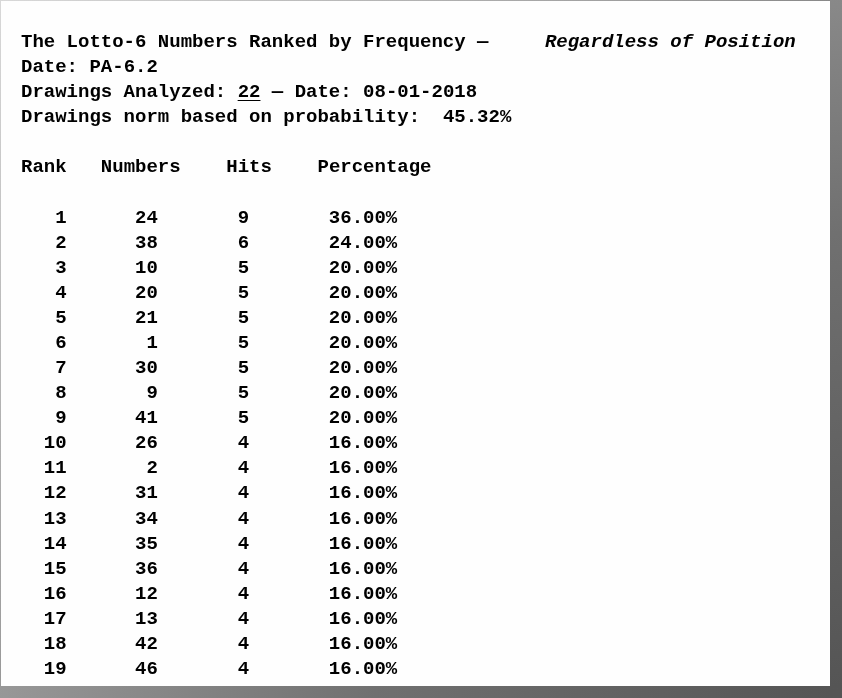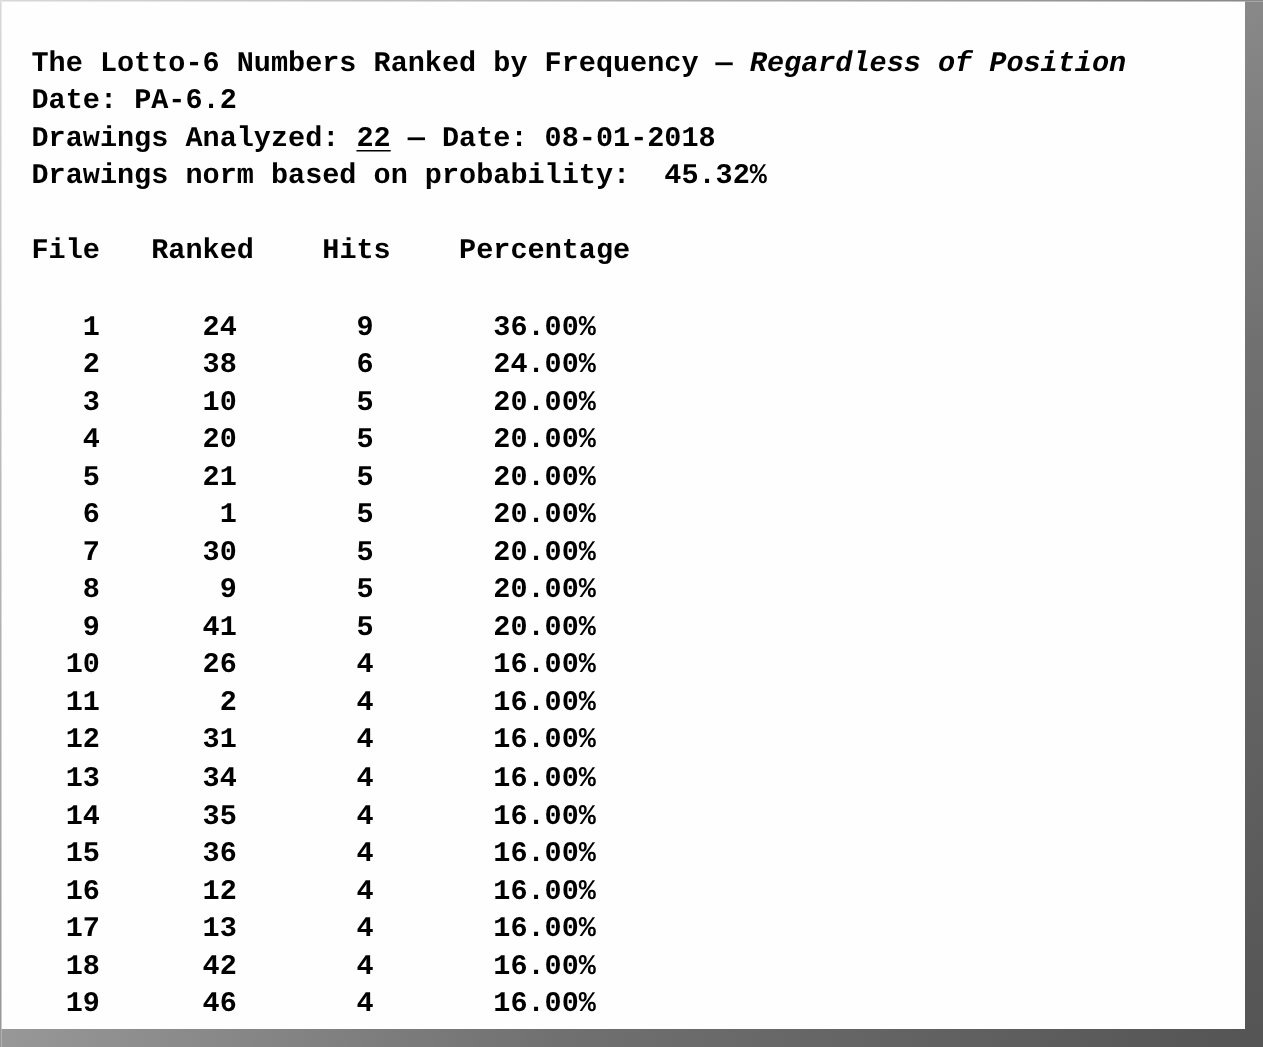--- a/index.html
+++ b/index.html
@@ -27,37 +27,38 @@
       padding: 4px 8px 0 20px;
       font-family: "Courier New", Courier, monospace;
       font-size: 19px;
       font-weight: bold;
       color: #000;
       line-height: 1.32;
       white-space: pre;
     }
     .title-italic {
       font-style: italic;
+      margin-left: 45px;
     }
     .underline {
       text-decoration: underline;
       text-underline-offset: 3px;
     }
   </style>
 </head>
 <body>
 
 <div class="frame">
   <div class="inner">
 <span><span>The Lotto-6 Numbers Ranked by Frequency — </span><span class="title-italic">Regardless of Position</span></span>
 <span><span>Date: </span><span>PA-6.2</span></span>
 <span><span>Drawings Analyzed: </span><span class="underline">22</span><span> — Date: </span><span>08-01-2018</span></span>
 <span><span>Drawings norm based on probability:  </span><span>45.32%</span></span>
 
-<span><span>File</span>   <span>Ranked</span>    <span>Hits</span>    <span>Percentage</span></span>
+<span><span>Rank</span>   <span>Numbers</span>    <span>Hits</span>    <span>Percentage</span></span>
 <span id="rows-container">
    1      24       9       36.00%
    2      38       6       24.00%
    3      10       5       20.00%
    4      20       5       20.00%
    5      21       5       20.00%
    6       1       5       20.00%
    7      30       5       20.00%
    8       9       5       20.00%
    9      41       5       20.00%

